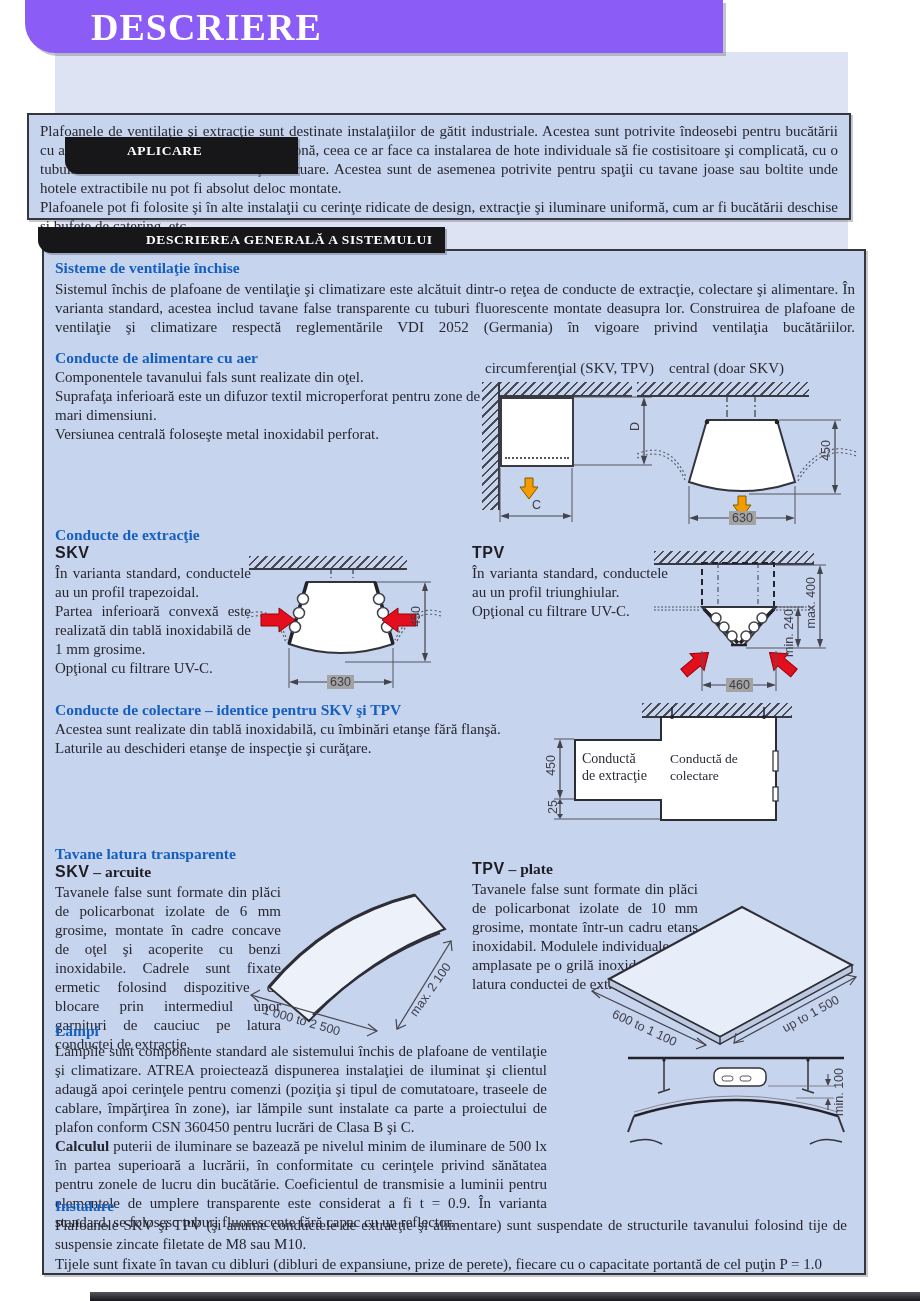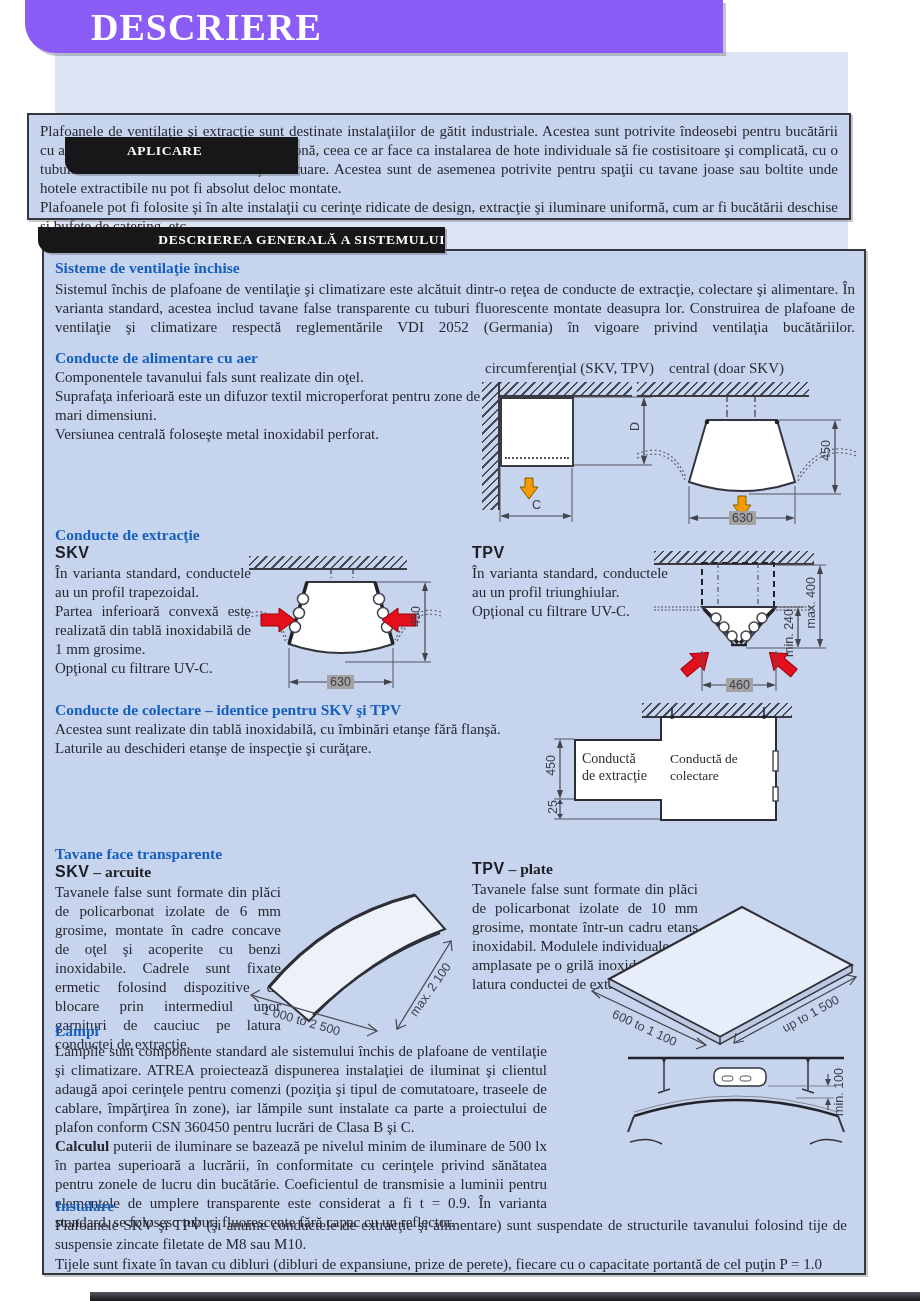--- a/index.html
+++ b/index.html
@@ -8,21 +8,21 @@
   .backdrop{position:absolute;left:55px;top:52px;width:793px;height:1221px;background:#dde3f2;}
   .title-bar{position:absolute;left:25px;top:0;width:698px;height:53px;background:#8b5cf6;
              border-radius:0 0 0 30px;box-shadow:3px 3px 0 rgba(120,126,142,.45);z-index:5;}
   .title-bar span{display:block;padding-left:66px;line-height:54px;font-size:38px;font-weight:bold;
                   color:#fff;letter-spacing:1px;}
   .tab{position:absolute;background:#17171a;border-radius:0 0 0 13px;z-index:6;
        box-shadow:2px 2px 0 rgba(115,120,136,.5);color:#fff;font-weight:bold;font-size:13.5px;letter-spacing:.6px;}
   .tab-aplicare{left:65px;top:96px;width:233px;height:37px;margin-top:41px;}
   .tab-aplicare span{display:block;padding-left:62px;line-height:27px;}
   .tab-general{left:38px;top:227px;width:407px;height:26px;}
-  .tab-general span{display:block;padding-left:108px;line-height:26px;text-align:right;}
+  .tab-general span{display:block;padding-left:108px;line-height:26px;}
   .box{position:absolute;background:#c7d4ee;border:2px solid #36363e;box-shadow:2px 2px 0 rgba(115,120,136,.4);}
   .box-aplicare{left:27px;top:113px;width:820px;height:103px;z-index:4;}
   .box-aplicare .inner{padding:7px 11px;}
   .box-main{left:42px;top:249px;width:820px;height:1022px;z-index:4;overflow:hidden;}
   p{margin:0;font-size:15px;line-height:19px;text-align:justify;}
   .rag p, p.rag{text-align:left;}
   .force-just{text-align-last:justify;}
   .abs{position:absolute;}
   .h-blue{position:absolute;font-size:15.5px;font-weight:bold;color:#155fbe;white-space:nowrap;}
   .sub-bold{position:absolute;font-size:15.5px;font-weight:bold;color:#1d1d25;white-space:nowrap;}
@@ -228,21 +228,21 @@
       <div class="dglabel" style="left:40px;top:47px;font-size:14px;line-height:17px">
         <span style="display:block">Conductă</span>
         <span style="display:block">de extracţie</span>
       </div>
       <div class="dglabel" style="left:128px;top:47px;font-size:13.5px;line-height:17px">
         <span style="display:block">Conductă de</span>
         <span style="display:block">colectare</span>
       </div>
     </div>
 
-    <div class="h-blue" style="left:11px;top:594px">Tavane face transparente</div>
+    <div class="h-blue" style="left:11px;top:594px">Tavane latura transparente</div>
     <div class="sub-bold" style="left:11px;top:612px">
       <span class="din">SKV</span>&nbsp;<span>– arcuite</span>
     </div>
     <p class="abs" style="left:11px;top:632px;width:226px">Tavanele false sunt formate din plăci de policarbonat izolate de 6 mm grosime, montate în cadre concave de oţel şi acoperite cu benzi inoxidabile. Cadrele sunt fixate ermetic folosind dispozitive de blocare prin intermediul unor garnituri de cauciuc pe latura conductei de extracţie.</p>
 
     <div class="dg" style="left:203px;top:628px;width:220px;height:160px">
       <svg width="220" height="160" viewBox="0 0 220 160">
         <path d="M22,108 Q80,38 168,16 L198,50 Q122,78 62,142 Z" fill="#edf1fa" stroke="#2e2e36" stroke-width="2"></path>
         <path d="M22,108 Q80,38 168,16" stroke="#2e2e36" stroke-width="3.2" fill="none"></path>
         <path d="M193,54 Q124,80 66,136" stroke="#2e2e36" stroke-width="2.4" fill="none"></path>

